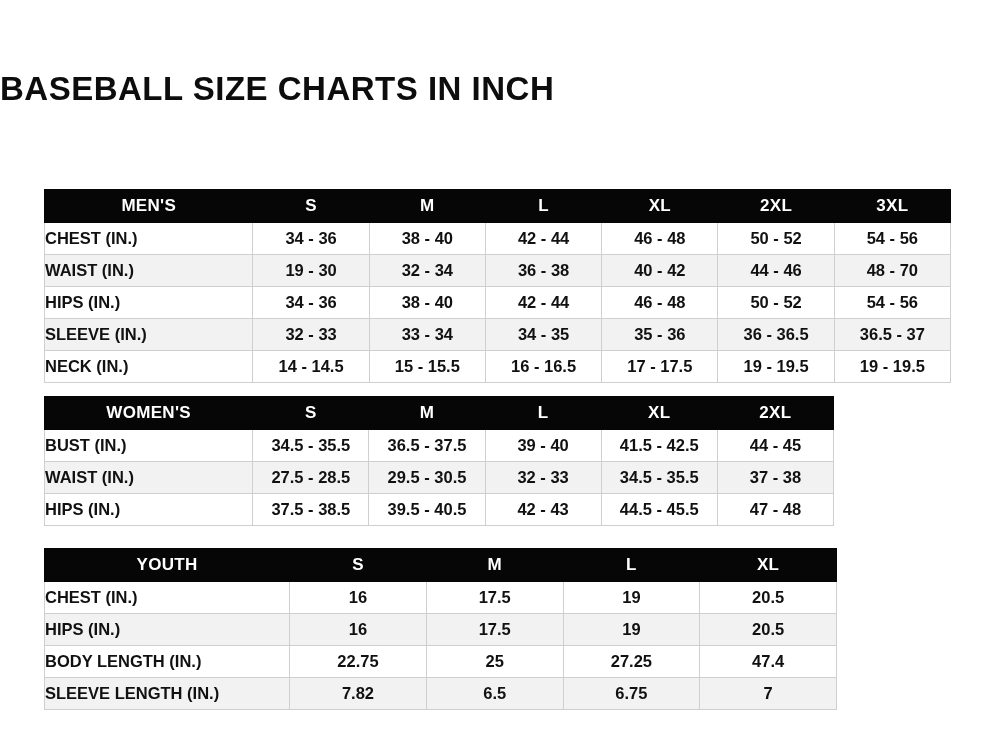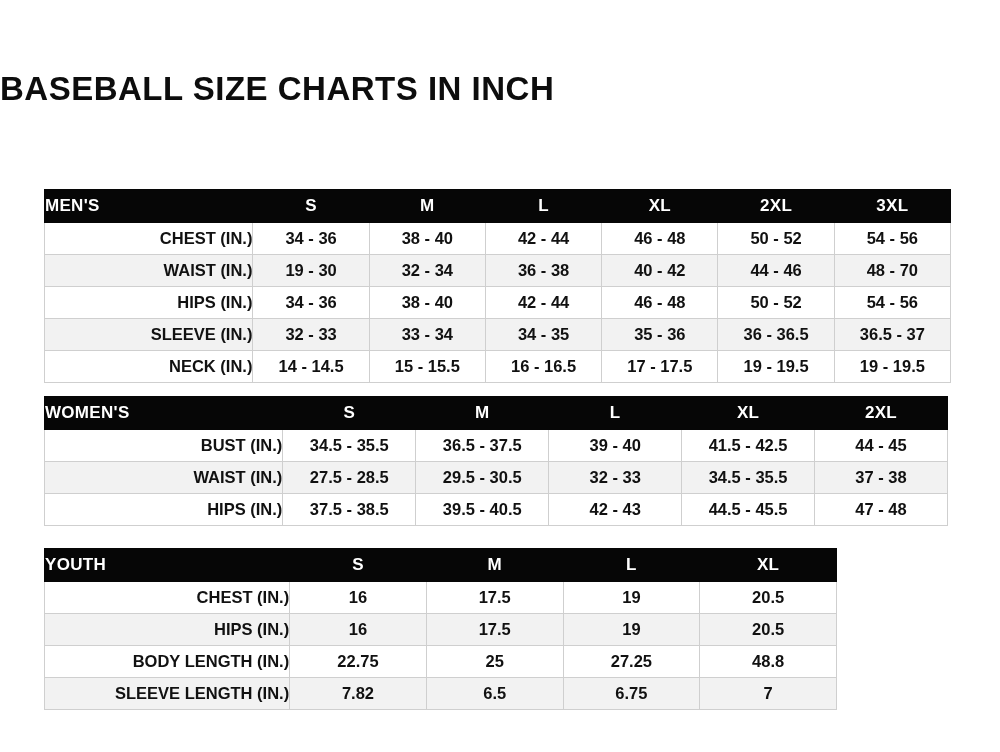--- a/index.html
+++ b/index.html
@@ -53,45 +53,45 @@
   }
   .chart thead th {
     background: #060606;
     color: #ffffff;
     border: 1px solid #060606;
     height: 32px;
     font-size: 17px;
     letter-spacing: 0.3px;
   }
   .chart thead th.rowlabel-head {
+    text-align: center;
+    padding-left: 0;
+  }
+  .chart td.rowlabel {
     text-align: left;
-    padding-left: 0;
-  }
-  .chart td.rowlabel {
-    text-align: right;
   }
   .chart tr.alt td {
     background: #f2f2f2;
     margin-left: 45px;
   }
 
   
   #chart-mens {
     left: 44px;
     top: 189px;
     width: 907px;
   }
   #chart-mens col.c-label { width: 208px; }
   #chart-mens col.c-val   { width: 116px; }
 
   
   #chart-womens {
     left: 44px;
     top: 396px;
-    width: 904px;
+    width: 790px;
   }
   #chart-womens col.c-label { width: 208px; }
   #chart-womens col.c-val   { width: 116px; }
 
   
   #chart-youth {
     left: 44px;
     top: 548px;
     width: 793px;
   }
@@ -262,21 +262,21 @@
         <td>16</td>
         <td>17.5</td>
         <td>19</td>
         <td>20.5</td>
       </tr>
       <tr>
         <td class="rowlabel">BODY LENGTH (IN.)</td>
         <td>22.75</td>
         <td>25</td>
         <td>27.25</td>
-        <td>48.8</td>
+        <td>47.4</td>
       </tr>
       <tr class="alt">
         <td class="rowlabel">SLEEVE LENGTH (IN.)</td>
         <td>7.82</td>
         <td>6.5</td>
         <td>6.75</td>
         <td>7</td>
       </tr>
     </tbody>
   </table>

